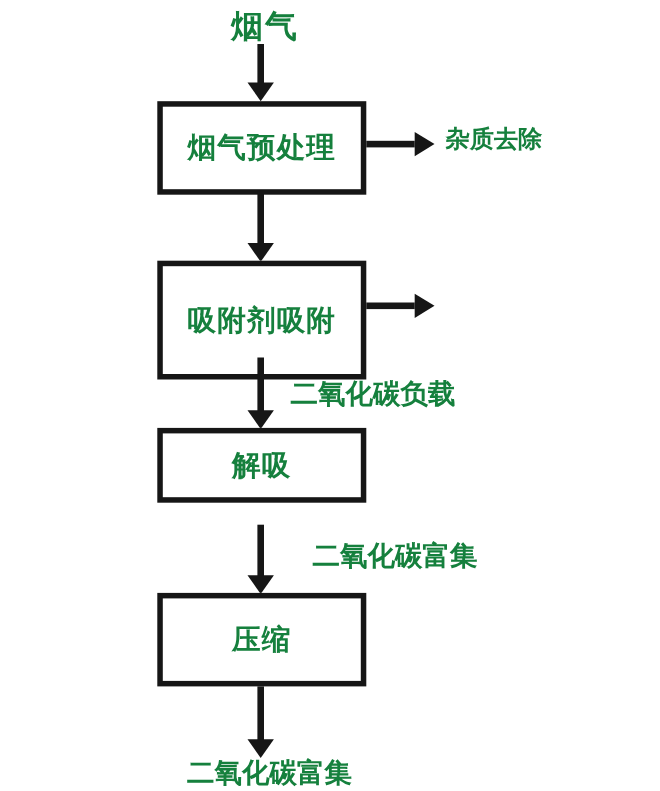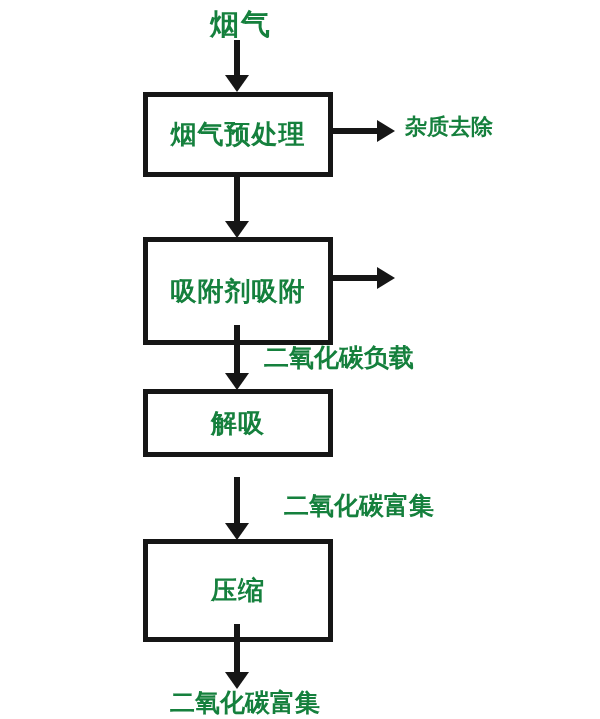--- a/index.html
+++ b/index.html
@@ -63,21 +63,21 @@
   <div class="lbl" style="left:264px; top:341px; font-size:25px;">二氧化碳负载</div>
 
   <div class="box" style="top:389px; height:68px;">
     <span>解吸</span>
   </div>
 
   <div class="vline" style="top:477px; height:47px;"></div>
   <div class="vhead" style="top:523px;"></div>
   <div class="lbl" style="left:284px; top:489px; font-size:25px;">二氧化碳富集</div>
 
-  <div class="box" style="top:539px; height:103px;">
+  <div class="box" style="top:539px; height:85px;">
     <span>压缩</span>
   </div>
 
   <div class="vline" style="top:624px; height:49px;"></div>
   <div class="vhead" style="top:672px;"></div>
 
   <div class="lbl" style="left:170px; top:686px; font-size:25px;">二氧化碳富集</div>
 
 </div>
 

